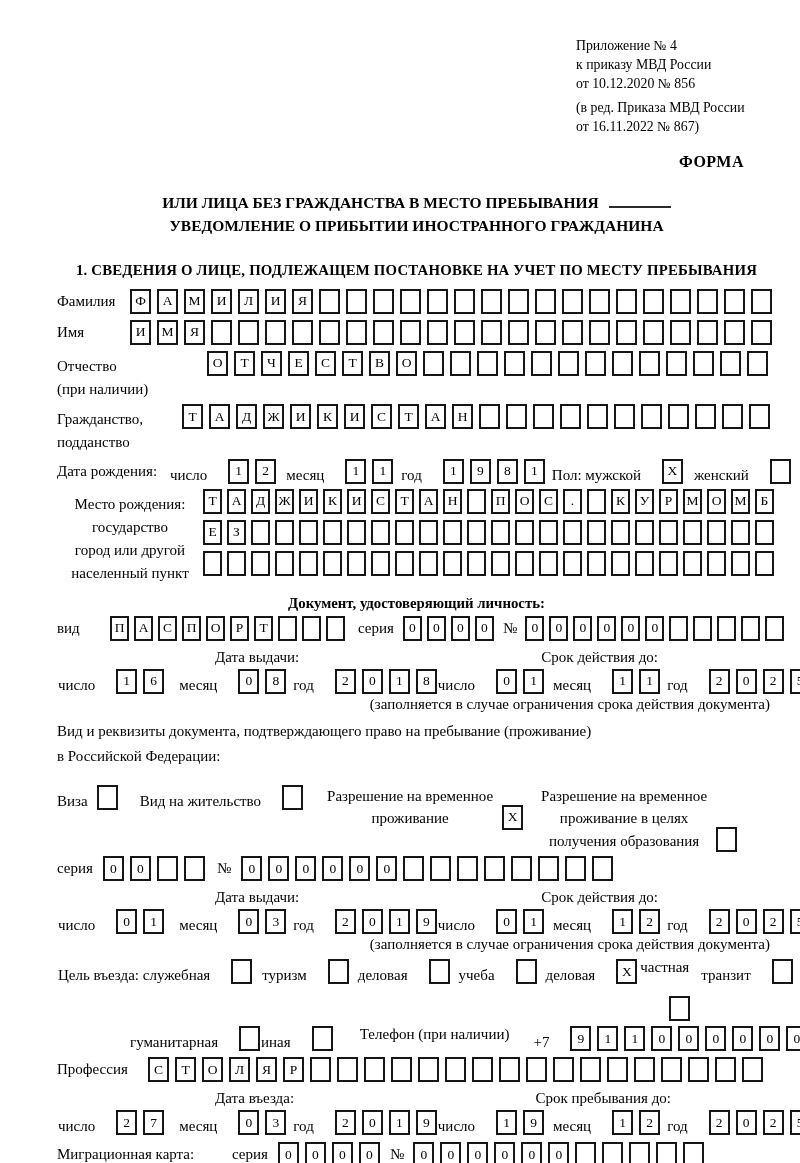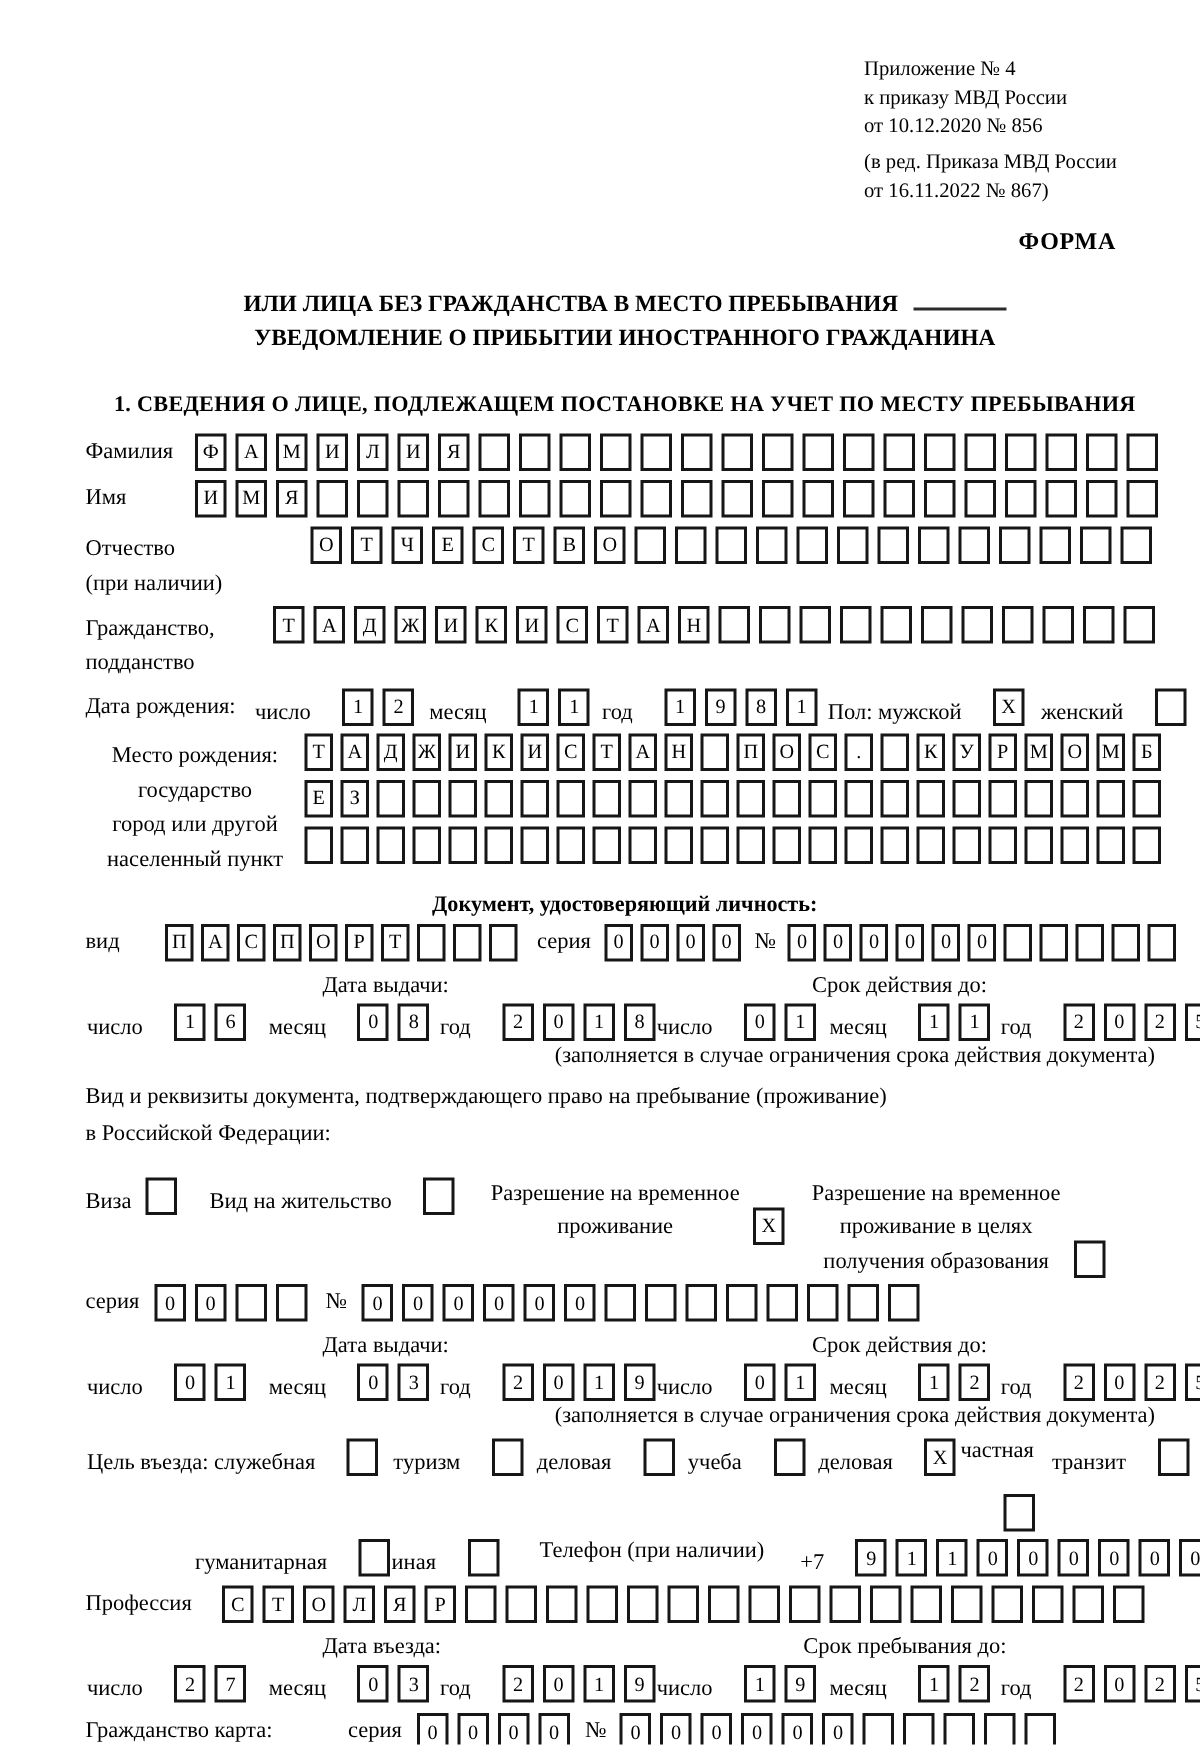--- a/index.html
+++ b/index.html
@@ -673,21 +673,21 @@
         <span class="boxes">
           <span class="cell">2</span>
           <span class="cell">0</span>
           <span class="cell">2</span>
           <span class="cell">5</span>
         </span>
       </div>
   </div>
 
   <div class="row" style="margin-top:7px;">
-    <div class="lbl" style="width:175px;">Гражданство карта:</div>
+    <div class="lbl" style="width:175px;">Миграционная карта:</div>
     <div class="lbl" style="margin-right:10px;">серия</div>
     <div class="boxes">
         <span class="cell">0</span>
         <span class="cell">0</span>
         <span class="cell">0</span>
         <span class="cell">0</span>
       </div>
     <div class="lbl" style="margin-left:10px;margin-right:9px;">№</div>
     <div class="boxes">
         <span class="cell">0</span>

